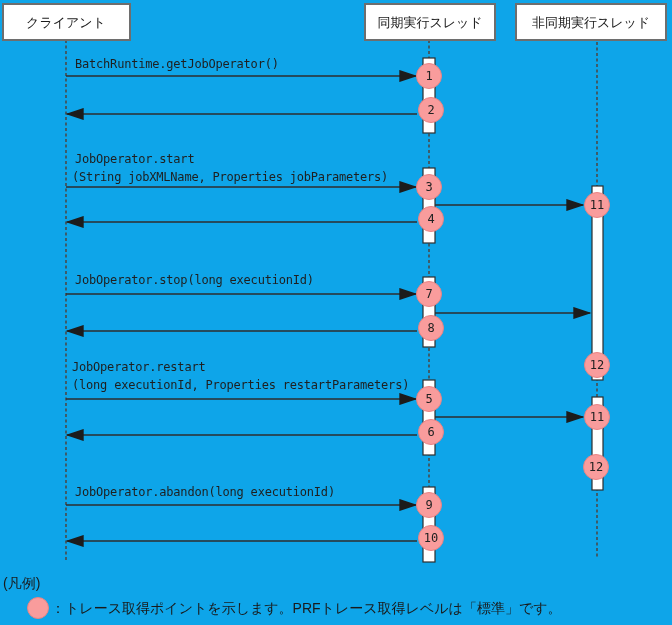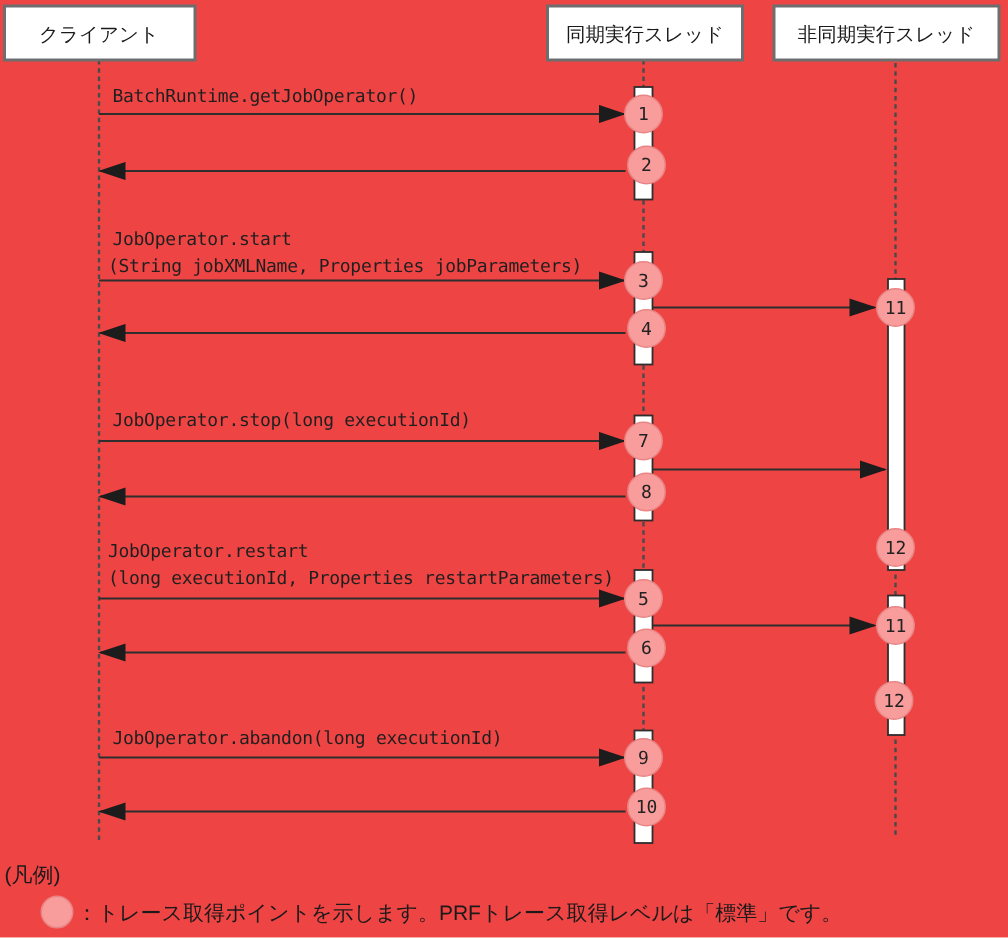--- a/index.html
+++ b/index.html
@@ -3,21 +3,21 @@
 <meta charset="utf-8">
 <style>
   :root{
     --trace-point-fill:#F99C9C;
     --trace-point-border:#E98484;
     --box-border:#6E6E6E;
     --line-color:#2E2E2E;
     --lifeline-color:#4A4A4A;
   }
   html,body{margin:0;padding:0;background:#ffffff;}
-  .page{width:672px;height:625px;position:relative;background:#ef4444;}
+  .page{width:672px;height:625px;position:relative;background:#0ea5e9;}
   svg{display:block;}
   .actor-box{fill:#ffffff;stroke:var(--box-border);stroke-width:2;}
   .actor-label{font-family:"Liberation Sans","DejaVu Sans",sans-serif;font-size:13px;fill:#1a1a1a;text-anchor:middle;}
   .lifeline{stroke:var(--lifeline-color);stroke-width:1.6;stroke-dasharray:3 2.5;fill:none;}
   .activation{fill:#ffffff;stroke:var(--line-color);stroke-width:1.2;}
   .msg-line{stroke:var(--line-color);stroke-width:1.4;fill:none;}
   .code-text{font-family:"DejaVu Sans Mono","Liberation Mono",monospace;font-size:12px;fill:#1f1f1f;letter-spacing:-0.2px;}
   .trace-circle{fill:var(--trace-point-fill);stroke:var(--trace-point-border);stroke-width:1;}
   .num-text{font-family:"DejaVu Sans Mono","Liberation Mono",monospace;font-size:12px;fill:#222;text-anchor:middle;}
   .jp-text{font-family:"Liberation Sans","DejaVu Sans",sans-serif;font-size:14px;fill:#1a1a1a;}

